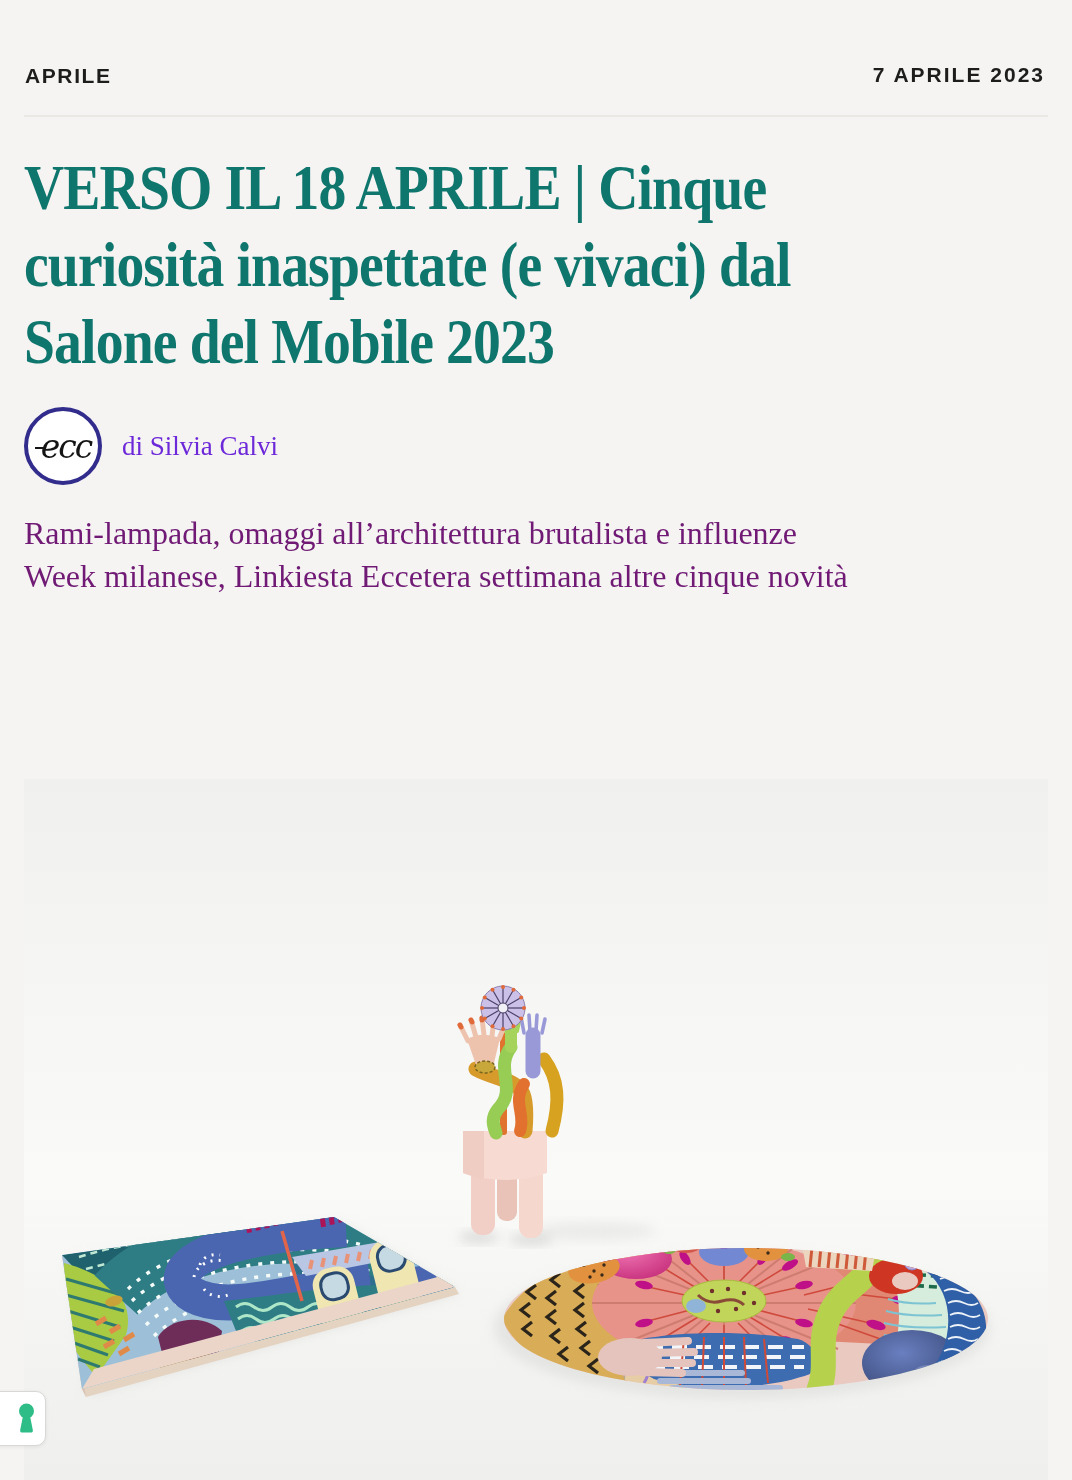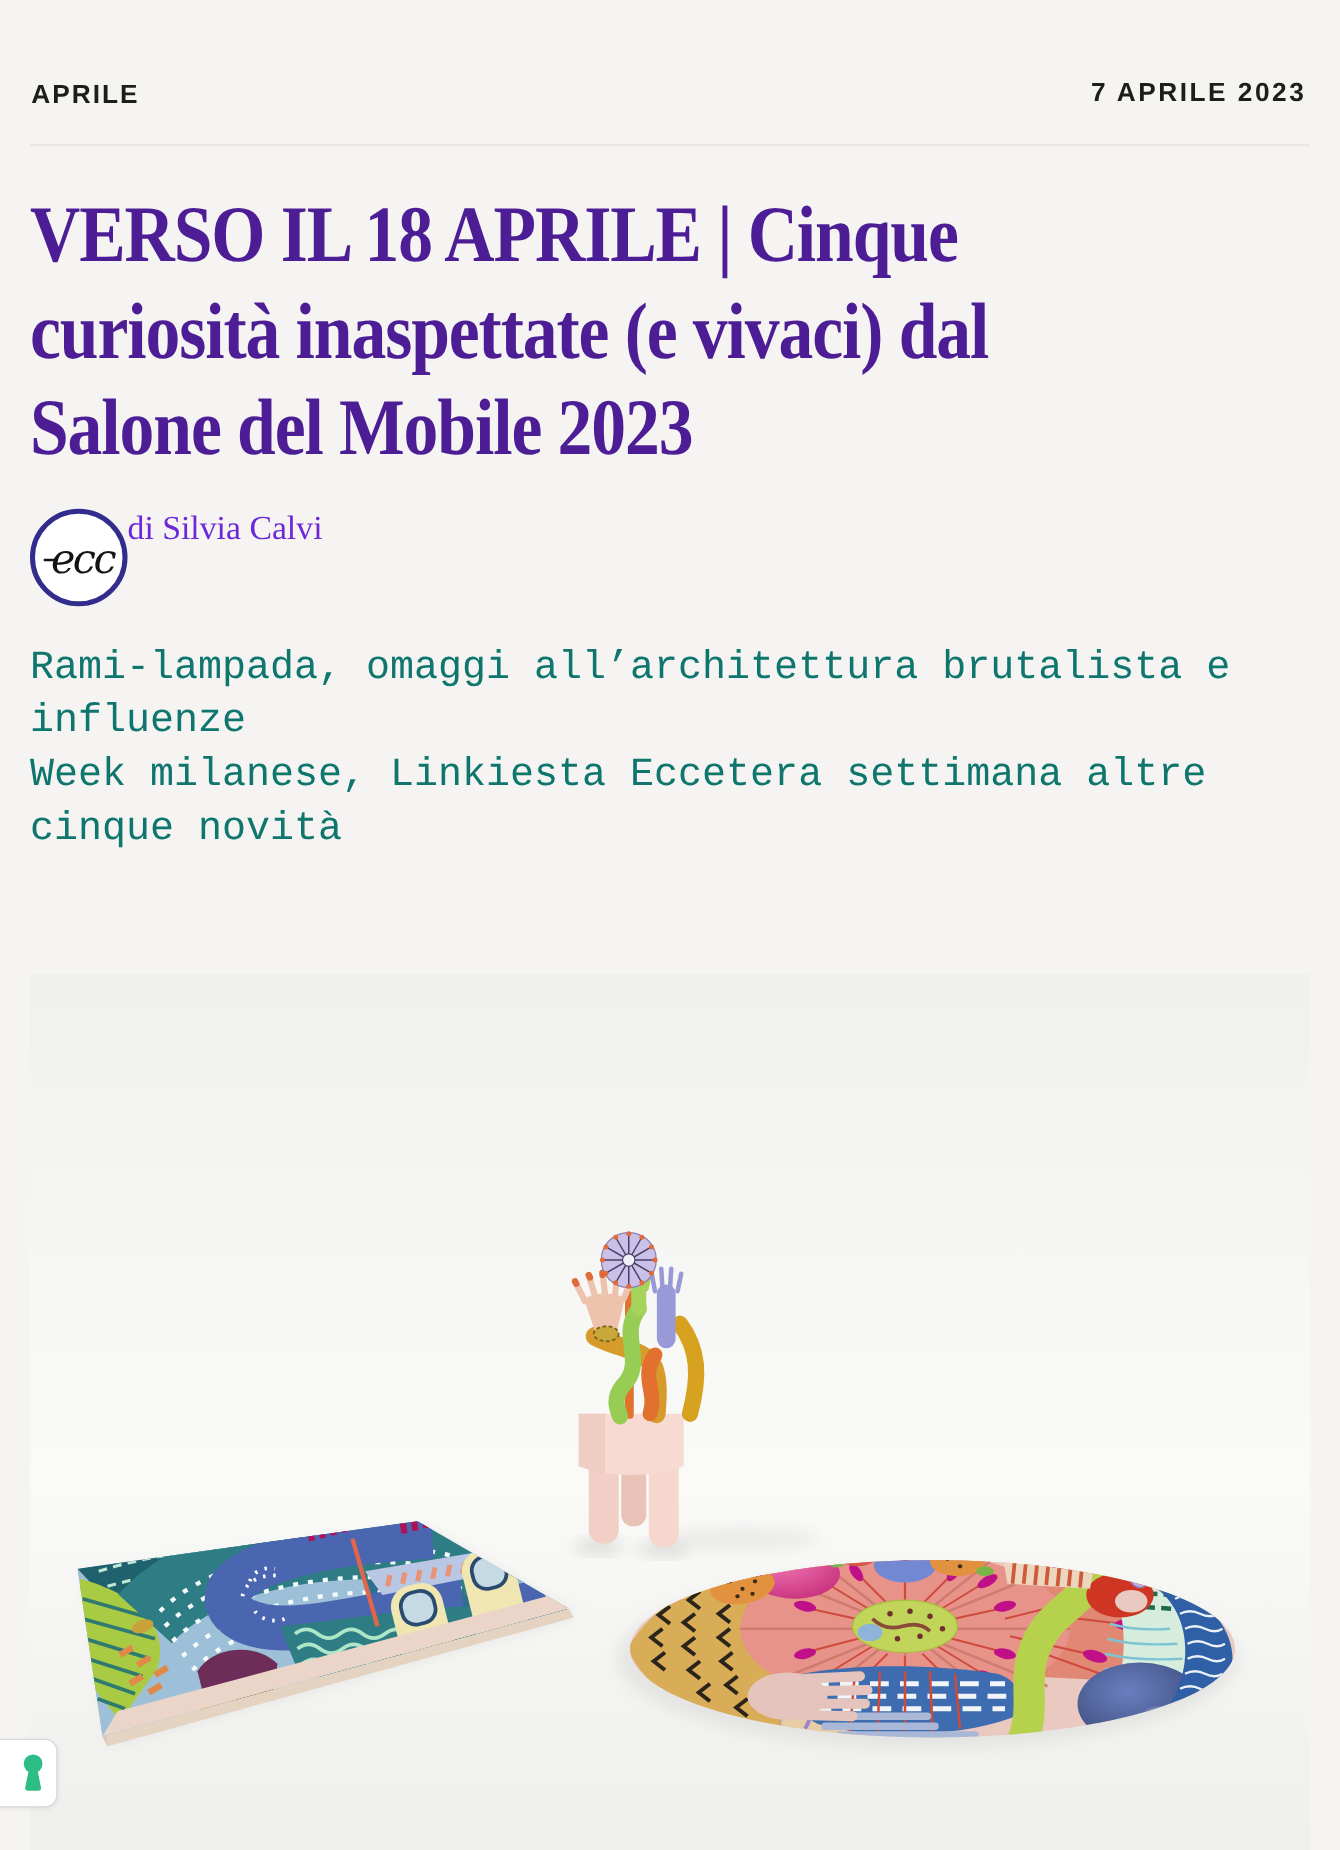--- a/index.html
+++ b/index.html
@@ -6,35 +6,35 @@
   .page{position:relative;width:1072px;height:1480px;background:#f5f4f2;overflow:hidden;
         font-family:"Liberation Sans",sans-serif;color:#161616;}
 
   .kicker{position:absolute;left:25px;top:64px;font-size:21px;font-weight:bold;
           letter-spacing:1.6px;color:#1d1d1b;}
   .date{position:absolute;right:27px;top:63px;font-size:21px;font-weight:bold;
         letter-spacing:2px;color:#1d1d1b;}
   .divider{position:absolute;left:24px;right:24px;top:115px;height:2px;background:#e9e8e5;}
 
   .headline{position:absolute;left:24px;top:149px;width:1020px;
-            font-family:"Liberation Serif",serif;font-weight:bold;color:#4c1d95;
+            font-family:"Liberation Serif",serif;font-weight:bold;color:#0f766e;
             font-size:64px;line-height:77px;letter-spacing:-1px;}
   .hl-line{display:block;transform:scaleX(0.87);transform-origin:0 50%;white-space:nowrap;}
 
-  .byline{position:absolute;left:24px;top:407px;display:flex;align-items:flex-start;}
+  .byline{position:absolute;left:24px;top:407px;display:flex;align-items:center;gap:20px;}
   .logo-circle{width:70px;height:70px;border-radius:50%;background:#ffffff;
                border:4px solid #322d8c;display:flex;align-items:center;justify-content:center;}
   .logo-text{font-family:"DejaVu Serif",serif;font-style:italic;font-size:33px;
              letter-spacing:-2px;color:#141414;display:inline-flex;align-items:center;}
   .logo-text::before{content:"";display:inline-block;width:9px;height:2px;background:#141414;
              margin-right:-3px;transform:translateY(2px);}
   .author{font-family:"Liberation Serif",serif;font-weight:normal;font-size:27px;color:#6d28d9;}
 
   .standfirst{position:absolute;left:24px;top:512px;width:1020px;
-              font-family:Liberation Mono, monospace;font-size:32px;line-height:43px;color:#0f766e;}
+              font-family:Liberation Serif, serif;font-size:32px;line-height:43px;color:#701a75;}
   .sf-line{display:block;}
 
   figure.hero{position:absolute;left:24px;top:779px;width:1024px;height:701px;margin:0;
               overflow:hidden;}
 
   .widget-button{position:absolute;left:-13px;top:1391px;width:57px;height:53px;
                  background:#ffffff;border:1px solid #d9d8d6;border-radius:10px;
                  box-shadow:0 1px 4px rgba(0,0,0,.07);cursor:pointer;}
   .widget-button svg{position:absolute;right:6px;top:11px;}
 </style>

